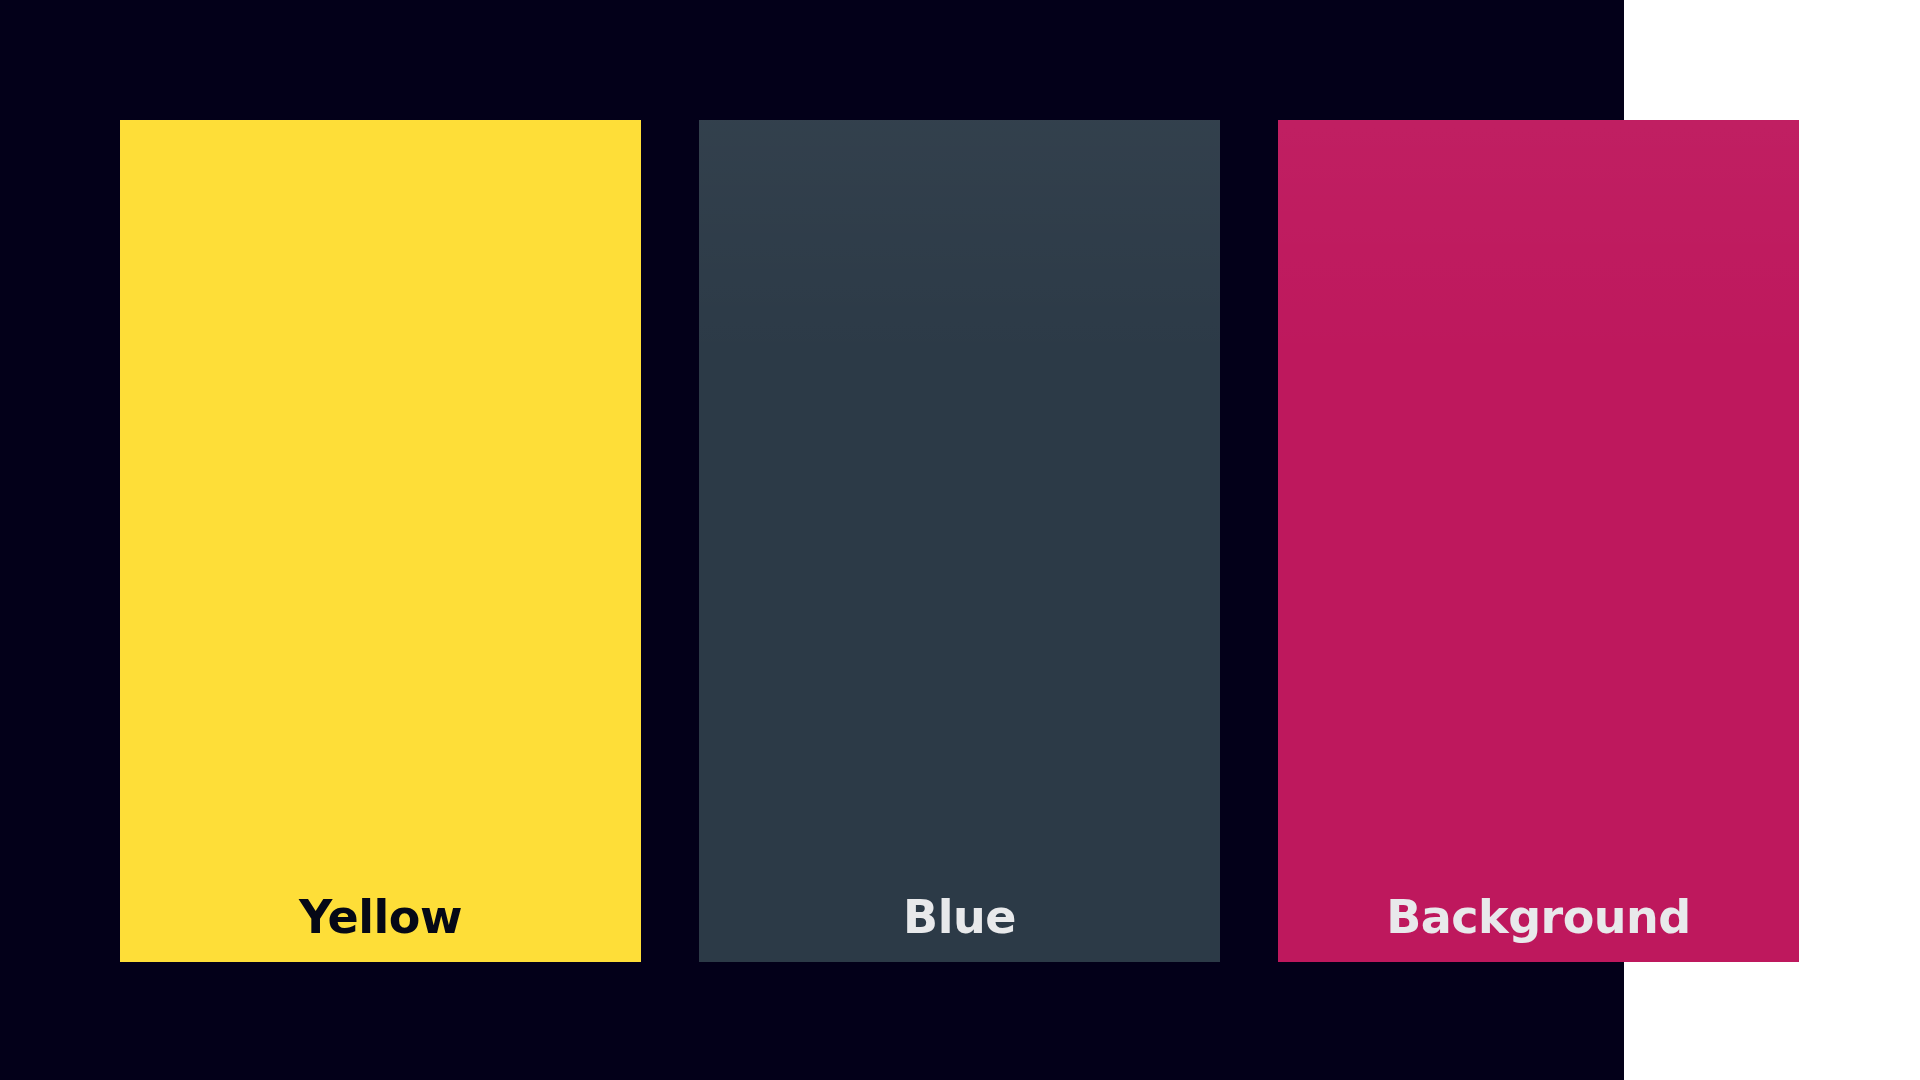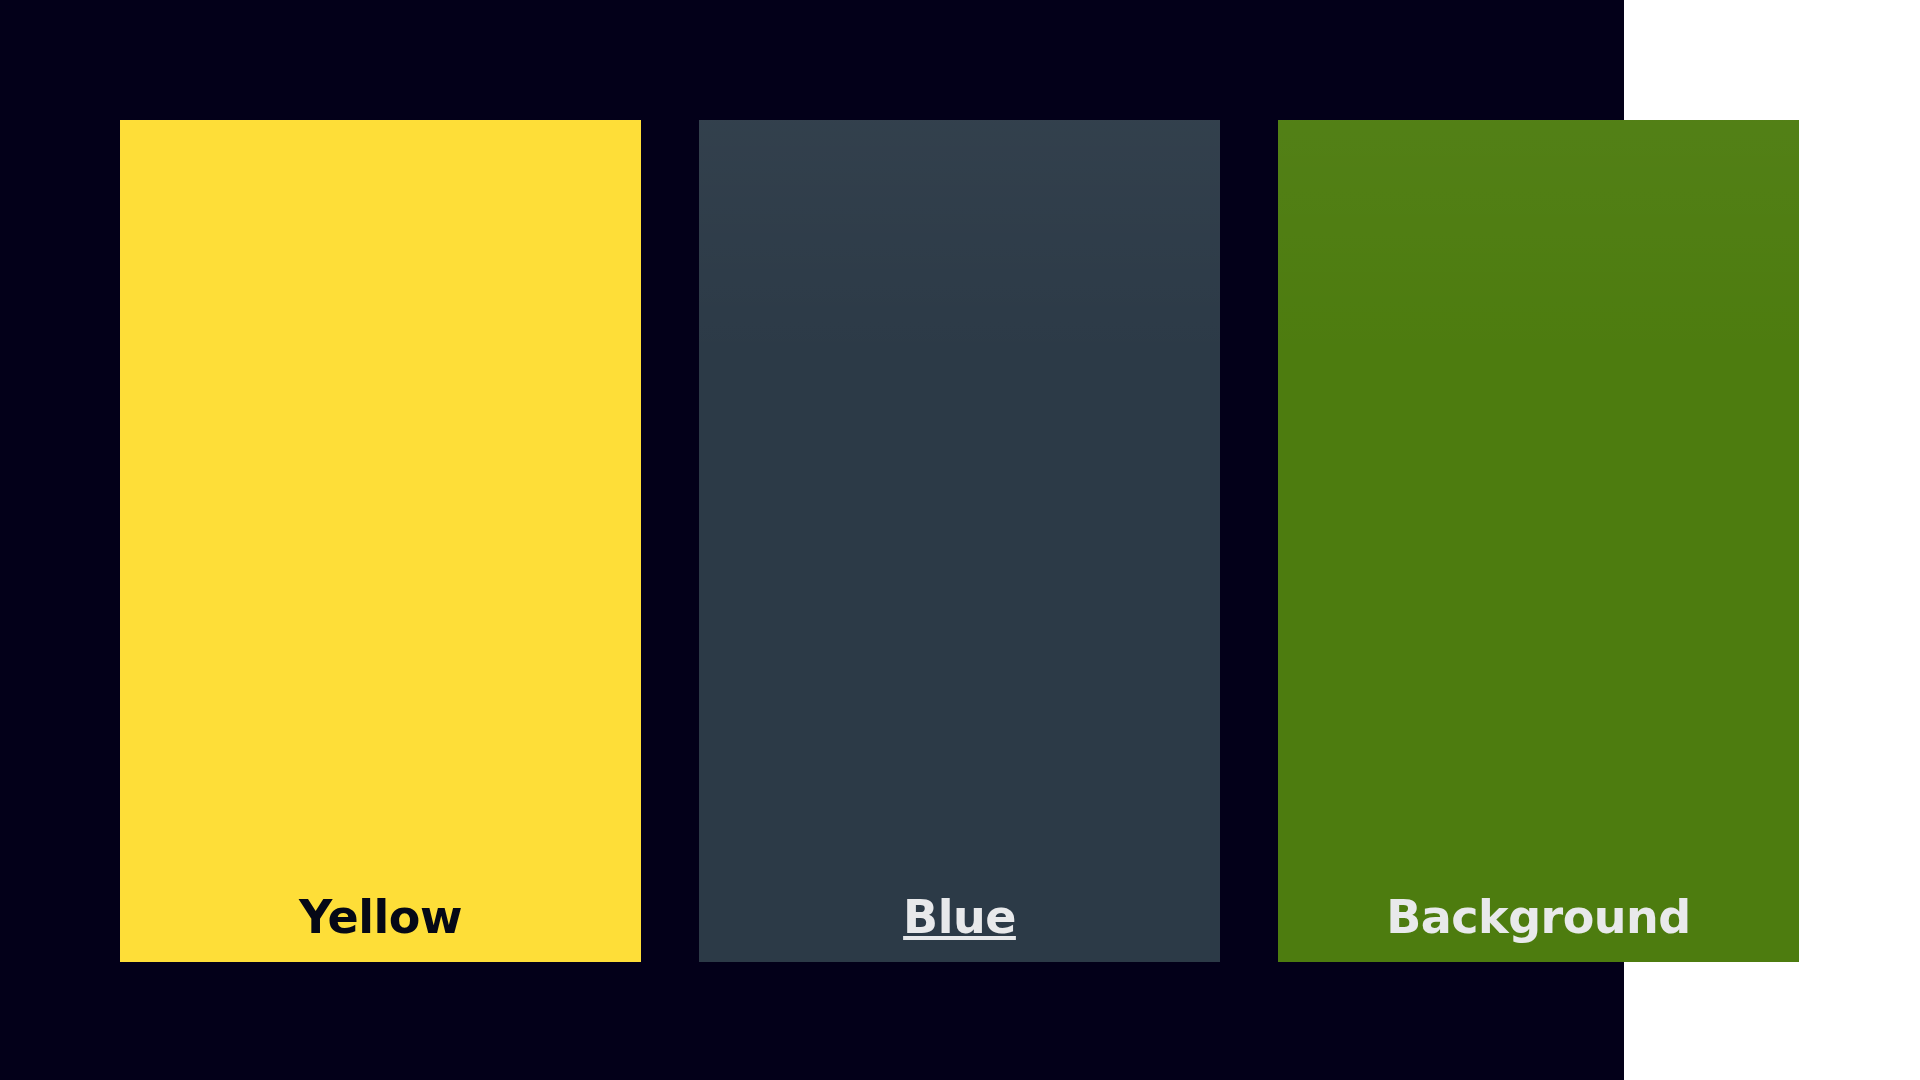--- a/index.html
+++ b/index.html
@@ -90,21 +90,21 @@
 
 <div id="palette-stage" style="background: rgb(3, 0, 25);">
 
   <div id="swatch-row">
 
     <div class="swatch-card" style="background: rgb(254, 222, 56);">
       <div class="swatch-label dark-text" style="color: rgb(5, 8, 22);">Yellow</div>
     </div>
 
     <div class="swatch-card has-sheen" style="background: rgb(44, 58, 71);">
-      <div class="swatch-label light-text" style="color: rgb(232, 233, 235); text-decoration: underline;">Blue</div>
+      <div class="swatch-label light-text" style="color: rgb(232, 233, 235);">Blue</div>
     </div>
 
-    <div class="swatch-card has-sheen" style="background: #4d7c0f; justify-content: flex-end;">
+    <div class="swatch-card has-sheen" style="background: #be185d; justify-content: flex-end;">
       <div class="swatch-label light-text" style="color: rgb(232, 233, 235);">Background</div>
     </div>
 
   </div>
 </div>
 
 </body></html>

